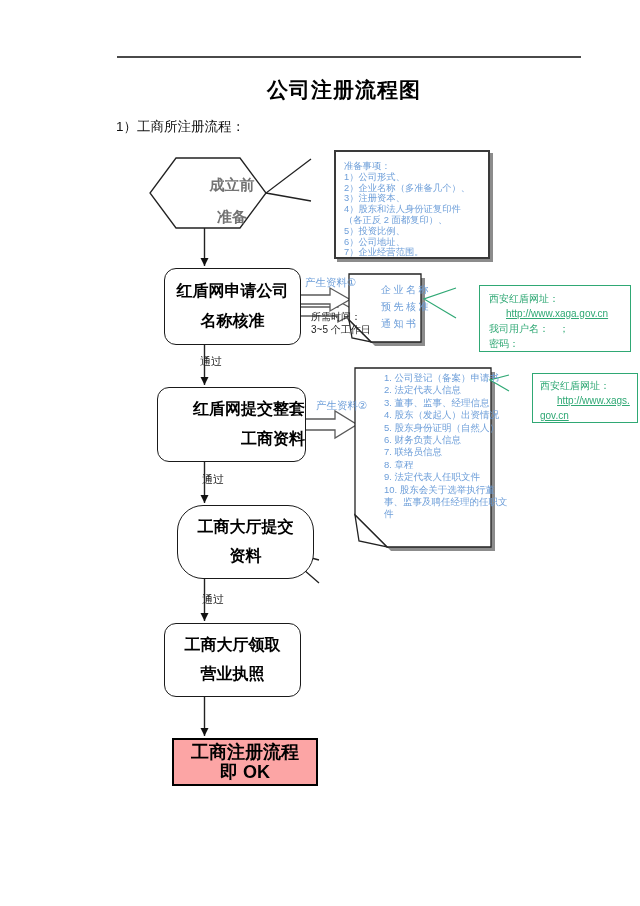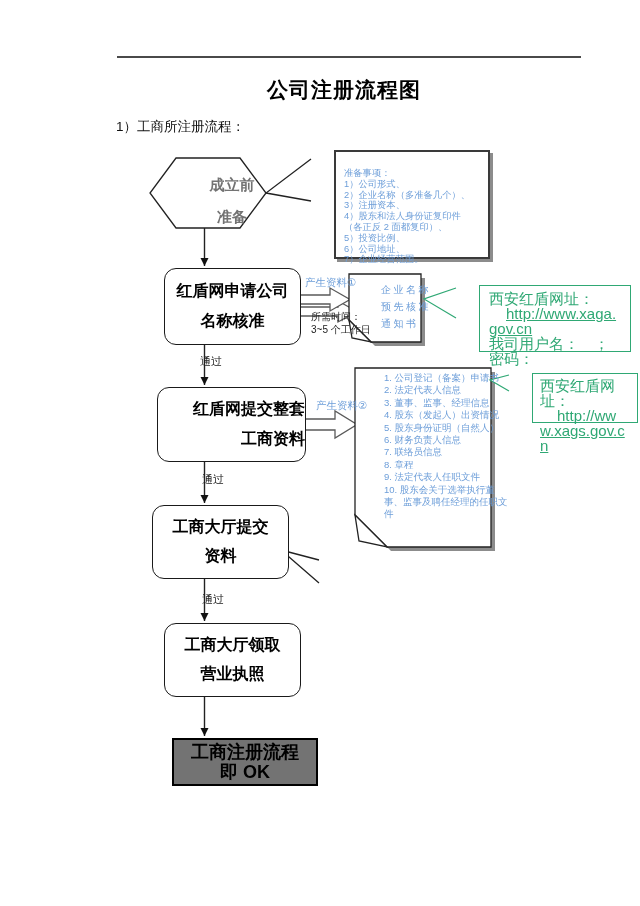--- a/index.html
+++ b/index.html
@@ -9,31 +9,31 @@
   body{font-family:"Liberation Sans","DejaVu Sans",sans-serif;color:#111;}
   .page{position:relative;width:640px;height:906px;background:#fff;overflow:hidden;}
   .abs{position:absolute;margin-left:24px;}
   svg.layer{position:absolute;left:0;top:0;width:640px;height:906px;}
   .title{left:0;top:76px;width:640px;text-align:center;font-size:21px;font-weight:bold;letter-spacing:1px;color:#000;}
   .subtitle{left:92px;top:118px;font-size:13.5px;color:#111;}
   .rule{left:93px;top:56px;width:464px;height:2px;background:#4a4a4a;}
   .hexlabel{left:150px;top:176px;width:116px;text-align:center;font-weight:bold;font-size:15px;color:#737373;}
   .hexlabel .l2{margin-top:13px;}
   .flowbox{border:1.6px solid var(--ink);border-radius:12px;background:#fff;display:flex;flex-direction:column;justify-content:space-evenly;align-items:center;text-align:center;font-weight:bold;font-size:16px;color:#000;line-height:1.05;}
-  .endbox{border:2px solid #000;background:#737373;display:flex;flex-direction:column;justify-content:center;align-items:center;text-align:center;font-weight:bold;font-size:18px;color:#000;line-height:20px;}
+  .endbox{border:2px solid #000;background:#fca5a5;display:flex;flex-direction:column;justify-content:center;align-items:center;text-align:center;font-weight:bold;font-size:18px;color:#000;line-height:20px;}
   .passlbl{font-size:11px;color:#222;}
   .smalllbl{font-size:10px;color:#222;line-height:13px;}
   .bluelbl{font-size:10.5px;color:var(--blue);}
   .doc1text{left:357px;top:281px;width:62px;color:var(--blue);font-size:10px;line-height:17px;letter-spacing:2.5px;}
   .doc2text{left:360px;top:372px;width:127px;color:var(--blue);font-size:9.5px;line-height:12.4px;}
-  .greenbox{border:1.5px solid var(--green);background:#fff;color:var(--green);font-size:15px;line-height:15px;}
+  .greenbox{border:1.5px solid var(--green);background:#fff;color:var(--green);font-size:10px;line-height:15px;}
   .greenbox .inner{padding:5px 9px;}
   .greenbox a{color:var(--green);text-decoration:underline;word-break:break-all;padding-left:17px;}
   .callout{border:2px solid #3a3a3a;background:#fff;box-shadow:3px 3px 0 var(--shadow);color:var(--blue);font-size:9.3px;line-height:10.8px;}
-  .callout .inner{padding:16px 8px;}
+  .callout .inner{padding:9px 8px;}
   .notebox{border:1.5px solid #3a3a3a;background:#fff;box-shadow:3px 3px 0 var(--shadow);font-size:9.8px;line-height:19px;}
   .notebox .inner{padding:3px 8px;}
   .notebox .nblue{color:var(--blue);}
   .notebox .nred{color:var(--red);}
   .shape{fill:#fff;stroke:#222;stroke-width:1.3px;}
   .gshape{fill:#fff;stroke:var(--green);stroke-width:1.2px;}
   .docshadow{fill:var(--shadow);stroke:none;}
   .barrow{fill:#fff;stroke:#5a5a5a;stroke-width:1.3px;}
   .flowline{stroke:#222;stroke-width:1.4px;}
 </style>
@@ -102,21 +102,21 @@
   </div>
 
   <div class="abs flowbox" style="left:140px;top:268px;width:135px;height:75px;">
     <div>红盾网申请公司</div>
     <div>名称核准</div>
   </div>
   <div class="abs flowbox" style="left:133px;top:387px;width:147px;height:73px;align-items:flex-end;">
     <div>红盾网提交整套</div>
     <div>工商资料</div>
   </div>
-  <div class="abs flowbox" style="left:128px;top:505px;width:135px;height:72px;">
+  <div class="abs flowbox" style="left:153px;top:505px;width:135px;height:72px;border-radius:26px;">
     <div>工商大厅提交</div>
     <div>资料</div>
   </div>
   <div class="abs flowbox" style="left:140px;top:623px;width:135px;height:72px;">
     <div>工商大厅领取</div>
     <div>营业执照</div>
   </div>
   <div class="abs endbox" style="left:148px;top:738px;width:142px;height:44px;">
     <div>工商注册流程</div>
     <div>即 OK</div>

